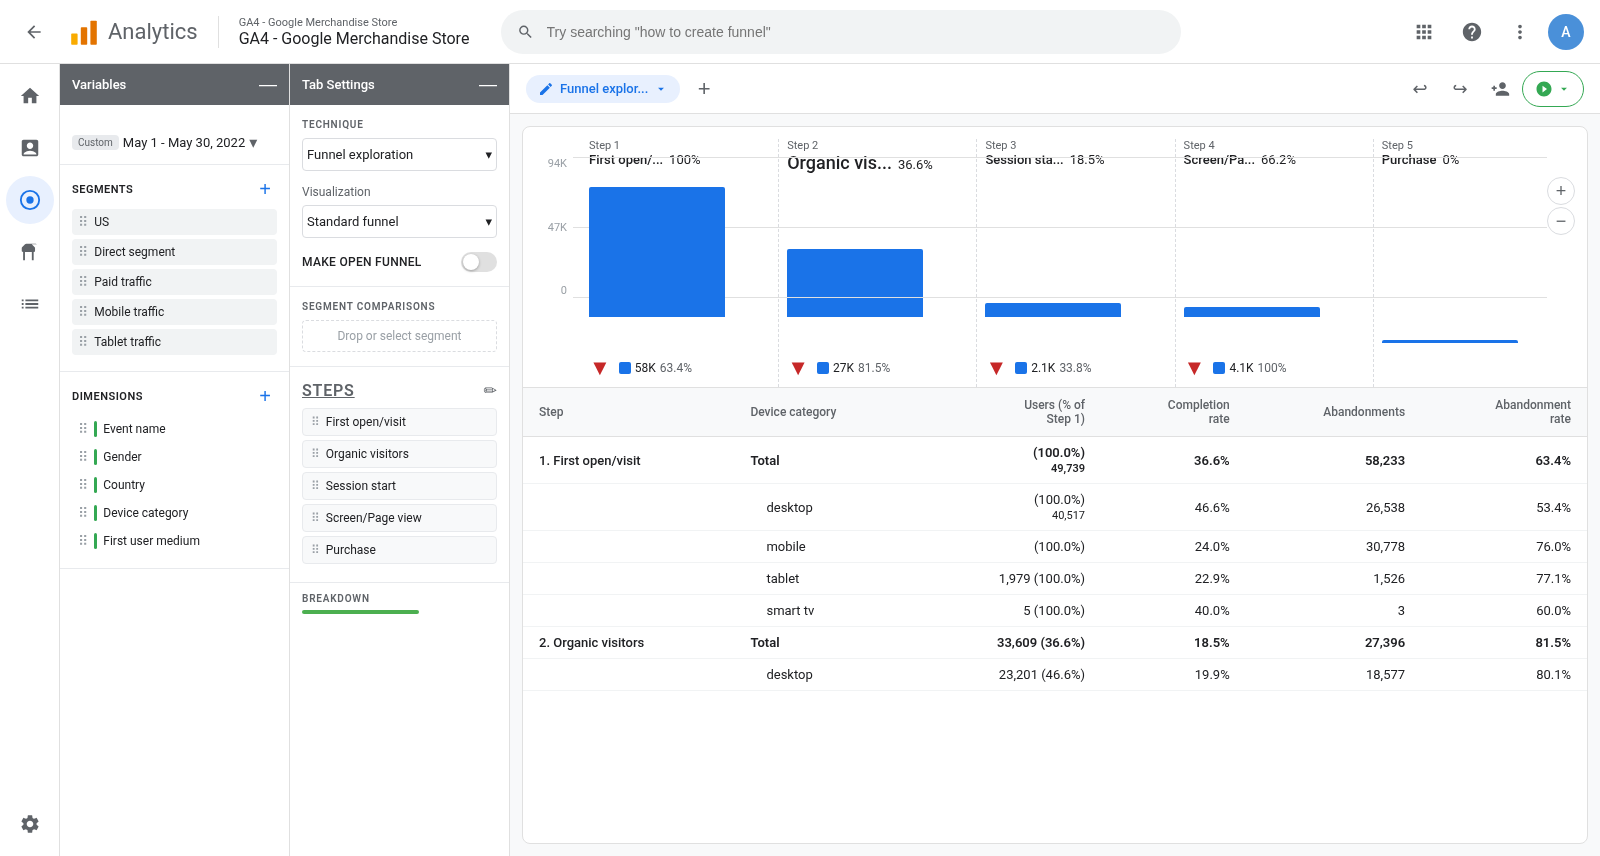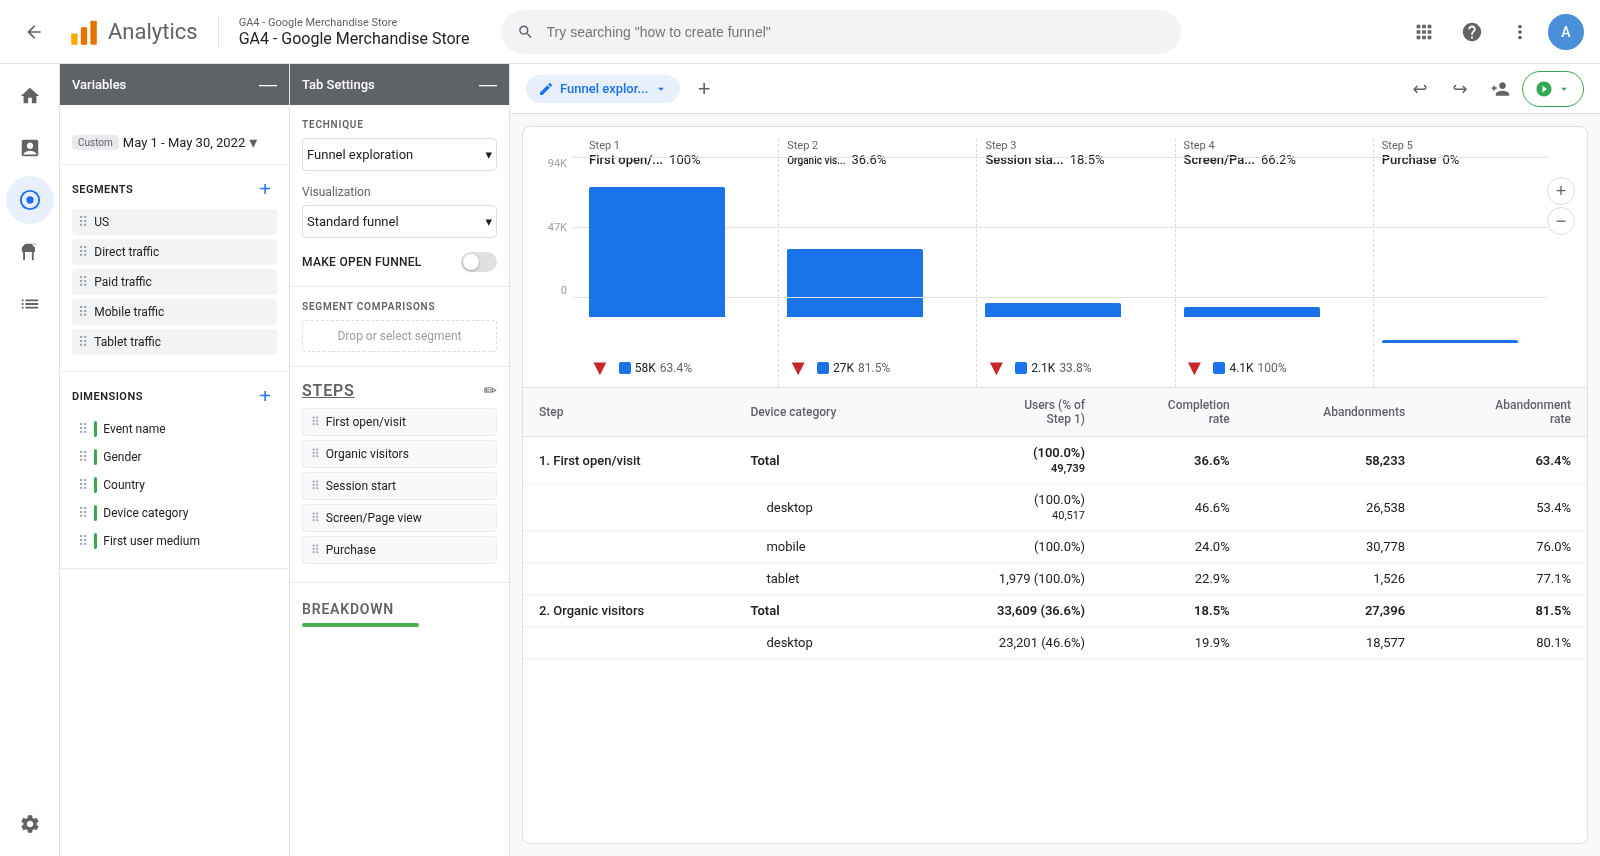--- a/index.html
+++ b/index.html
@@ -217,21 +217,21 @@
       background: #f8f9fa;
       border: 1px solid #e8eaed;
       border-radius: 4px;
       margin-bottom: 4px;
       font-size: 12px;
       color: #202124;
       cursor: pointer;
     }
     .step-grip { color: #9aa0a6; font-size: 12px; }
     .breakdown-section { padding: 10px 12px; }
-    .breakdown-label { font-size: 14px; font-weight: 600; color: #5f6368; letter-spacing: 0.8px; text-transform: uppercase; margin-bottom: 6px; margin-top: 8px; }
+    .breakdown-label { font-size: 10px; font-weight: 600; color: #5f6368; letter-spacing: 0.8px; text-transform: uppercase; margin-bottom: 6px; }
     .breakdown-bar { height: 4px; background: #4caf50; border-radius: 2px; width: 60%; }
 
     
     .main-content {
       flex: 1;
       background: #f8f9fa;
       display: flex;
       flex-direction: column;
       overflow: hidden;
     }
@@ -460,21 +460,21 @@
         <span class="section-title">SEGMENTS</span>
         <button class="add-btn">+</button>
       </div>
       <div>
         <div class="segment-item">
           <span class="segment-grip">⠿</span>
           <span>US</span>
         </div>
         <div class="segment-item">
           <span class="segment-grip">⠿</span>
-          <span>Direct traffic</span>
+          <span>Direct segment</span>
         </div>
         <div class="segment-item">
           <span class="segment-grip">⠿</span>
           <span>Paid traffic</span>
         </div>
         <div class="segment-item">
           <span class="segment-grip">⠿</span>
           <span>Mobile traffic</span>
         </div>
         <div class="segment-item">
@@ -657,21 +657,21 @@
               <div style="width:12px;height:12px;background:#1a73e8;border-radius:2px;flex-shrink:0;"></div>
               <span style="font-size:12px;color:#202124;">58K</span>
               <span style="font-size:12px;color:#5f6368;">63.4%</span>
             </div>
           </div>
 
           <div style="flex:1;min-width:0;padding:0 8px;display:flex;flex-direction:column;border-right:1px dashed #dadce0;">
             <div>
               <div style="font-size:11px;color:#5f6368;">Step 2</div>
               <div style="display:flex;align-items:baseline;gap:6px;">
-                <span style="font-size:10px;font-weight:500;">Organic vis...</span>
+                <span style="font-size:18px;font-weight:500;">Organic vis...</span>
                 <span style="font-size:13px;">36.6%</span>
               </div>
             </div>
             <div style="flex:1;display:flex;align-items:flex-end;margin-top:4px;height:140px;">
               <div style="background:#1a73e8;border-radius:2px 2px 0 0;width:75%;height:68px;"></div>
             </div>
             <div style="display:flex;align-items:center;gap:4px;padding:30px 0 6px;margin-top:8px;">
               <div style="color:#c62828;font-size:22px;margin-right:4px;">▼</div>
               <div style="width:12px;height:12px;background:#1a73e8;border-radius:2px;flex-shrink:0;"></div>
               <span style="font-size:12px;color:#202124;">27K</span>
@@ -781,20 +781,28 @@
 
             <tr>
               <td></td>
               <td class="row-indent">tablet</td>
               <td class="right">1,979 (100.0%)</td>
               <td class="right">22.9%</td>
               <td class="right">1,526</td>
               <td class="right">77.1%</td>
             </tr>
 
+            <tr>
+              <td></td>
+              <td class="row-indent">smart tv</td>
+              <td class="right">5 (100.0%)</td>
+              <td class="right">40.0%</td>
+              <td class="right">3</td>
+              <td class="right">60.0%</td>
+            </tr>
 
             <tr>
               <td class="row-step-name">2. Organic visitors</td>
               <td class="row-total">Total</td>
               <td class="right row-total">33,609 (36.6%)</td>
               <td class="right row-total">18.5%</td>
               <td class="right row-total">27,396</td>
               <td class="right row-total">81.5%</td>
             </tr>
 

